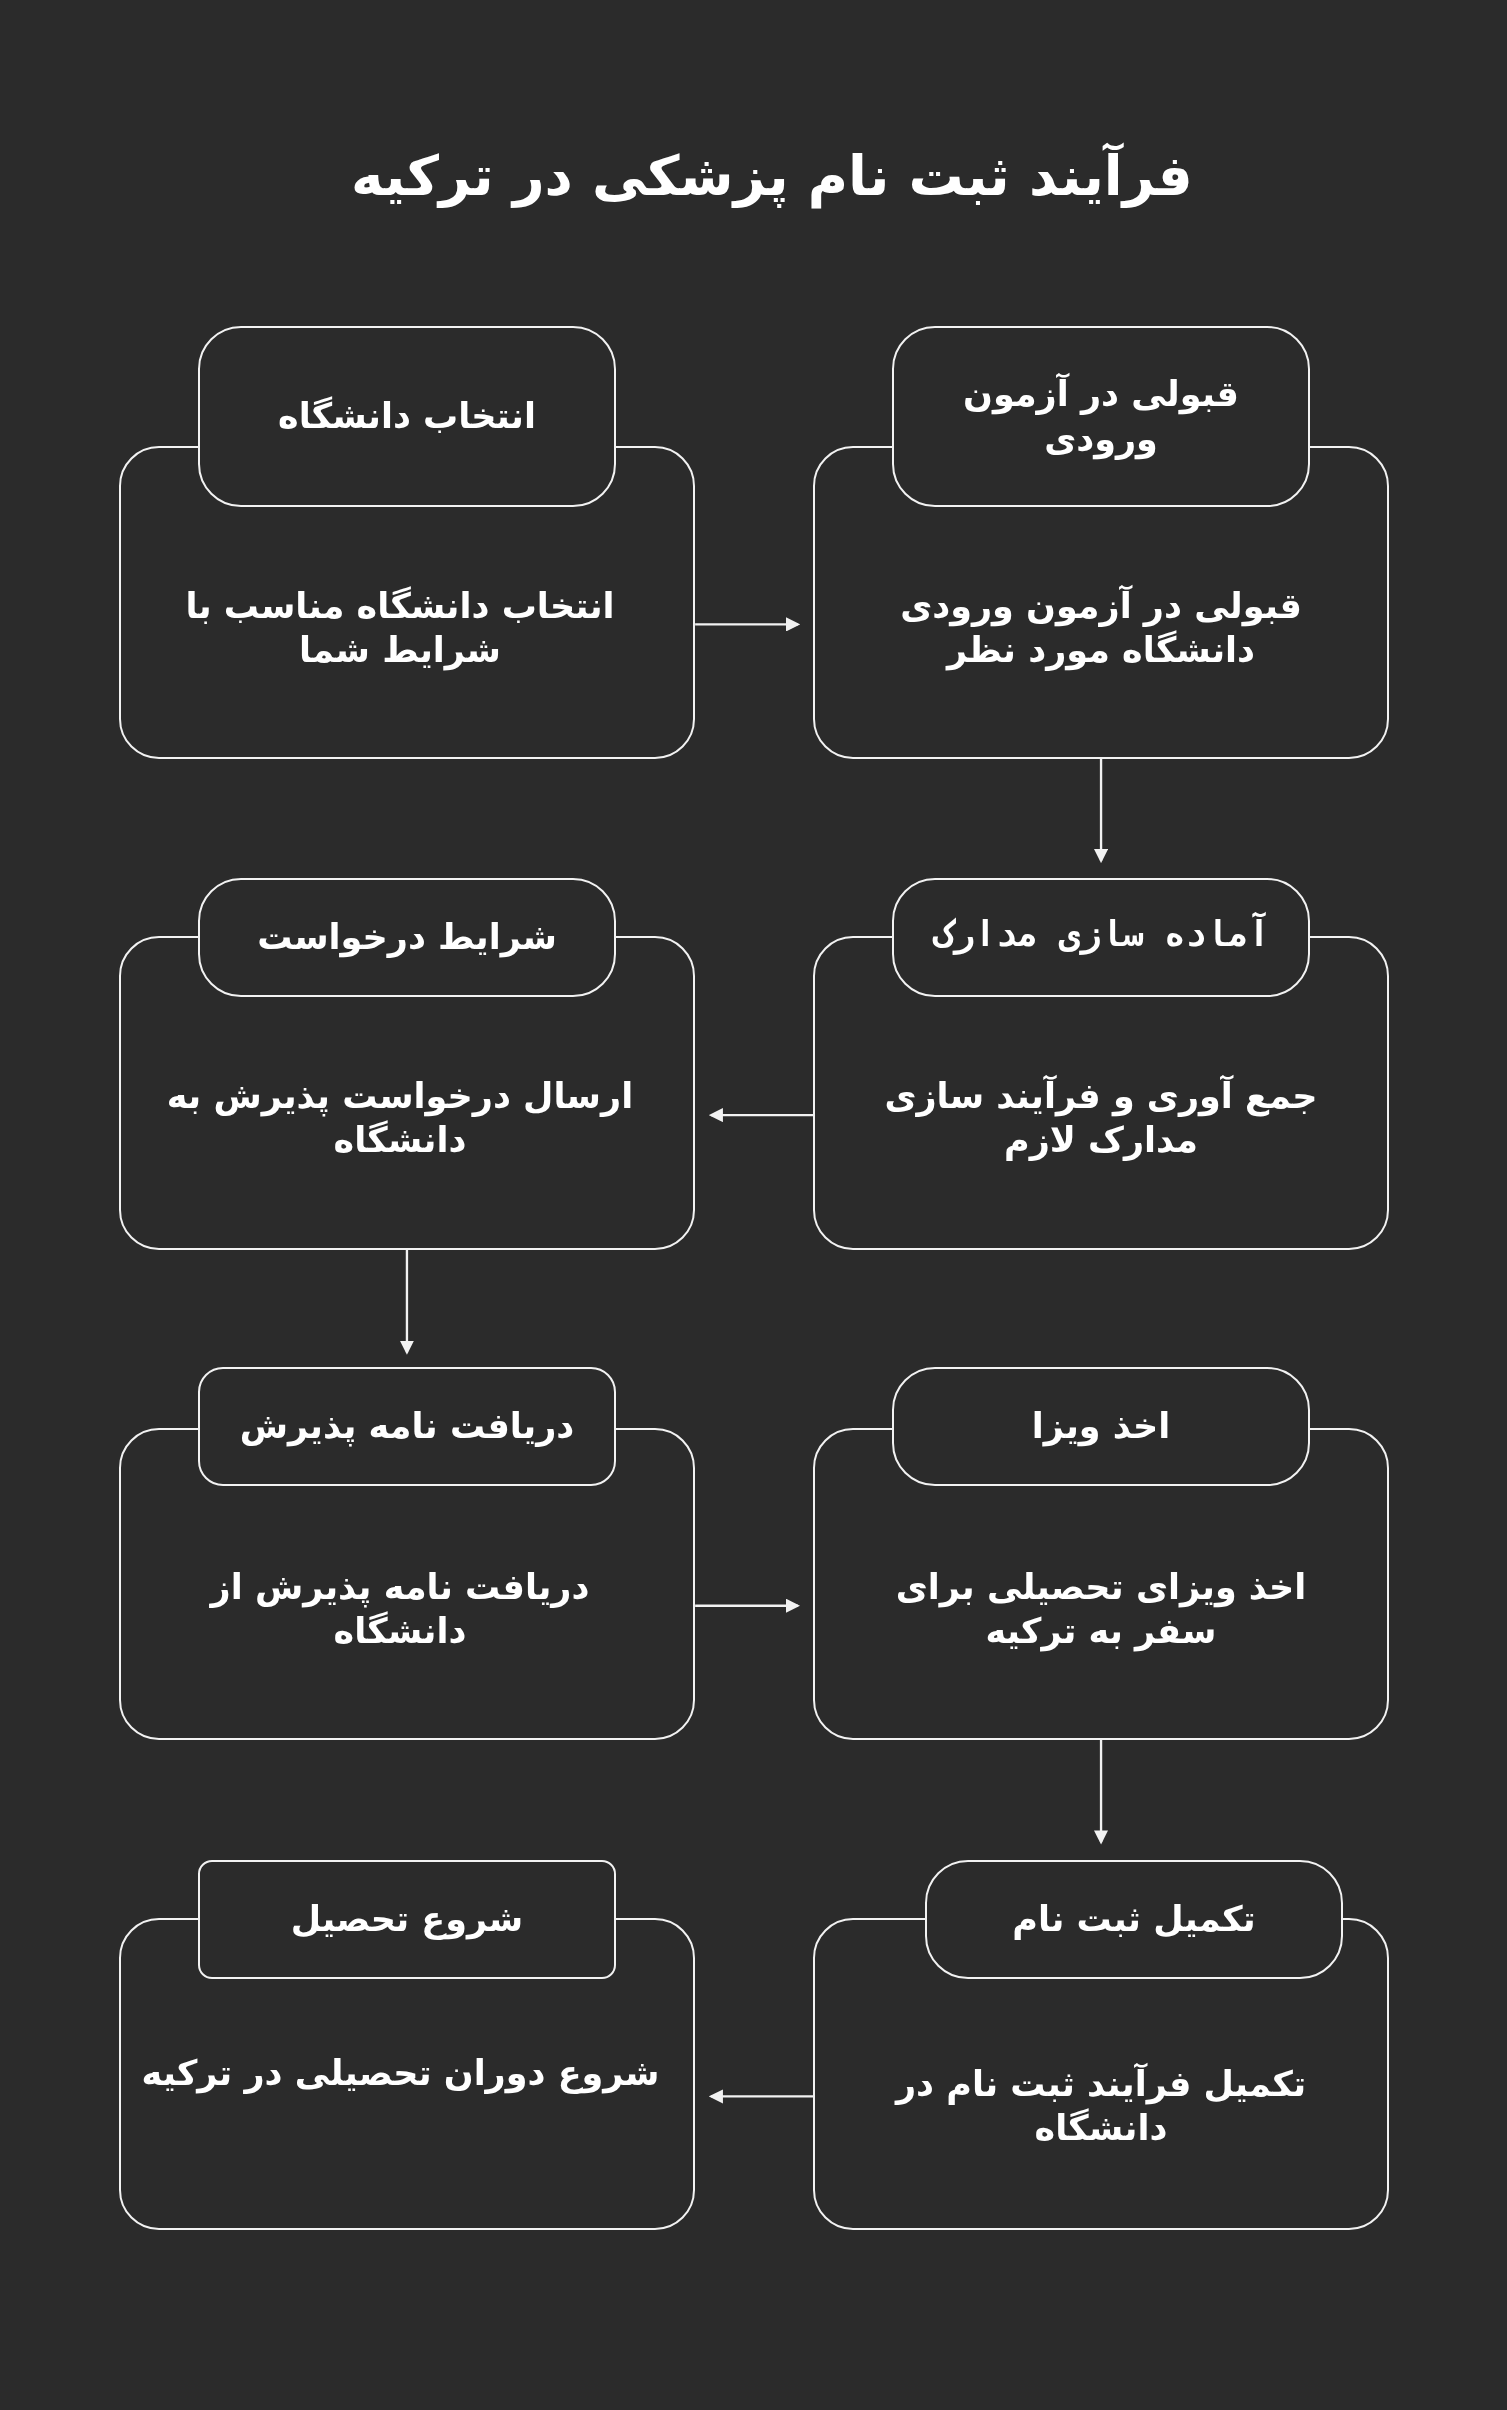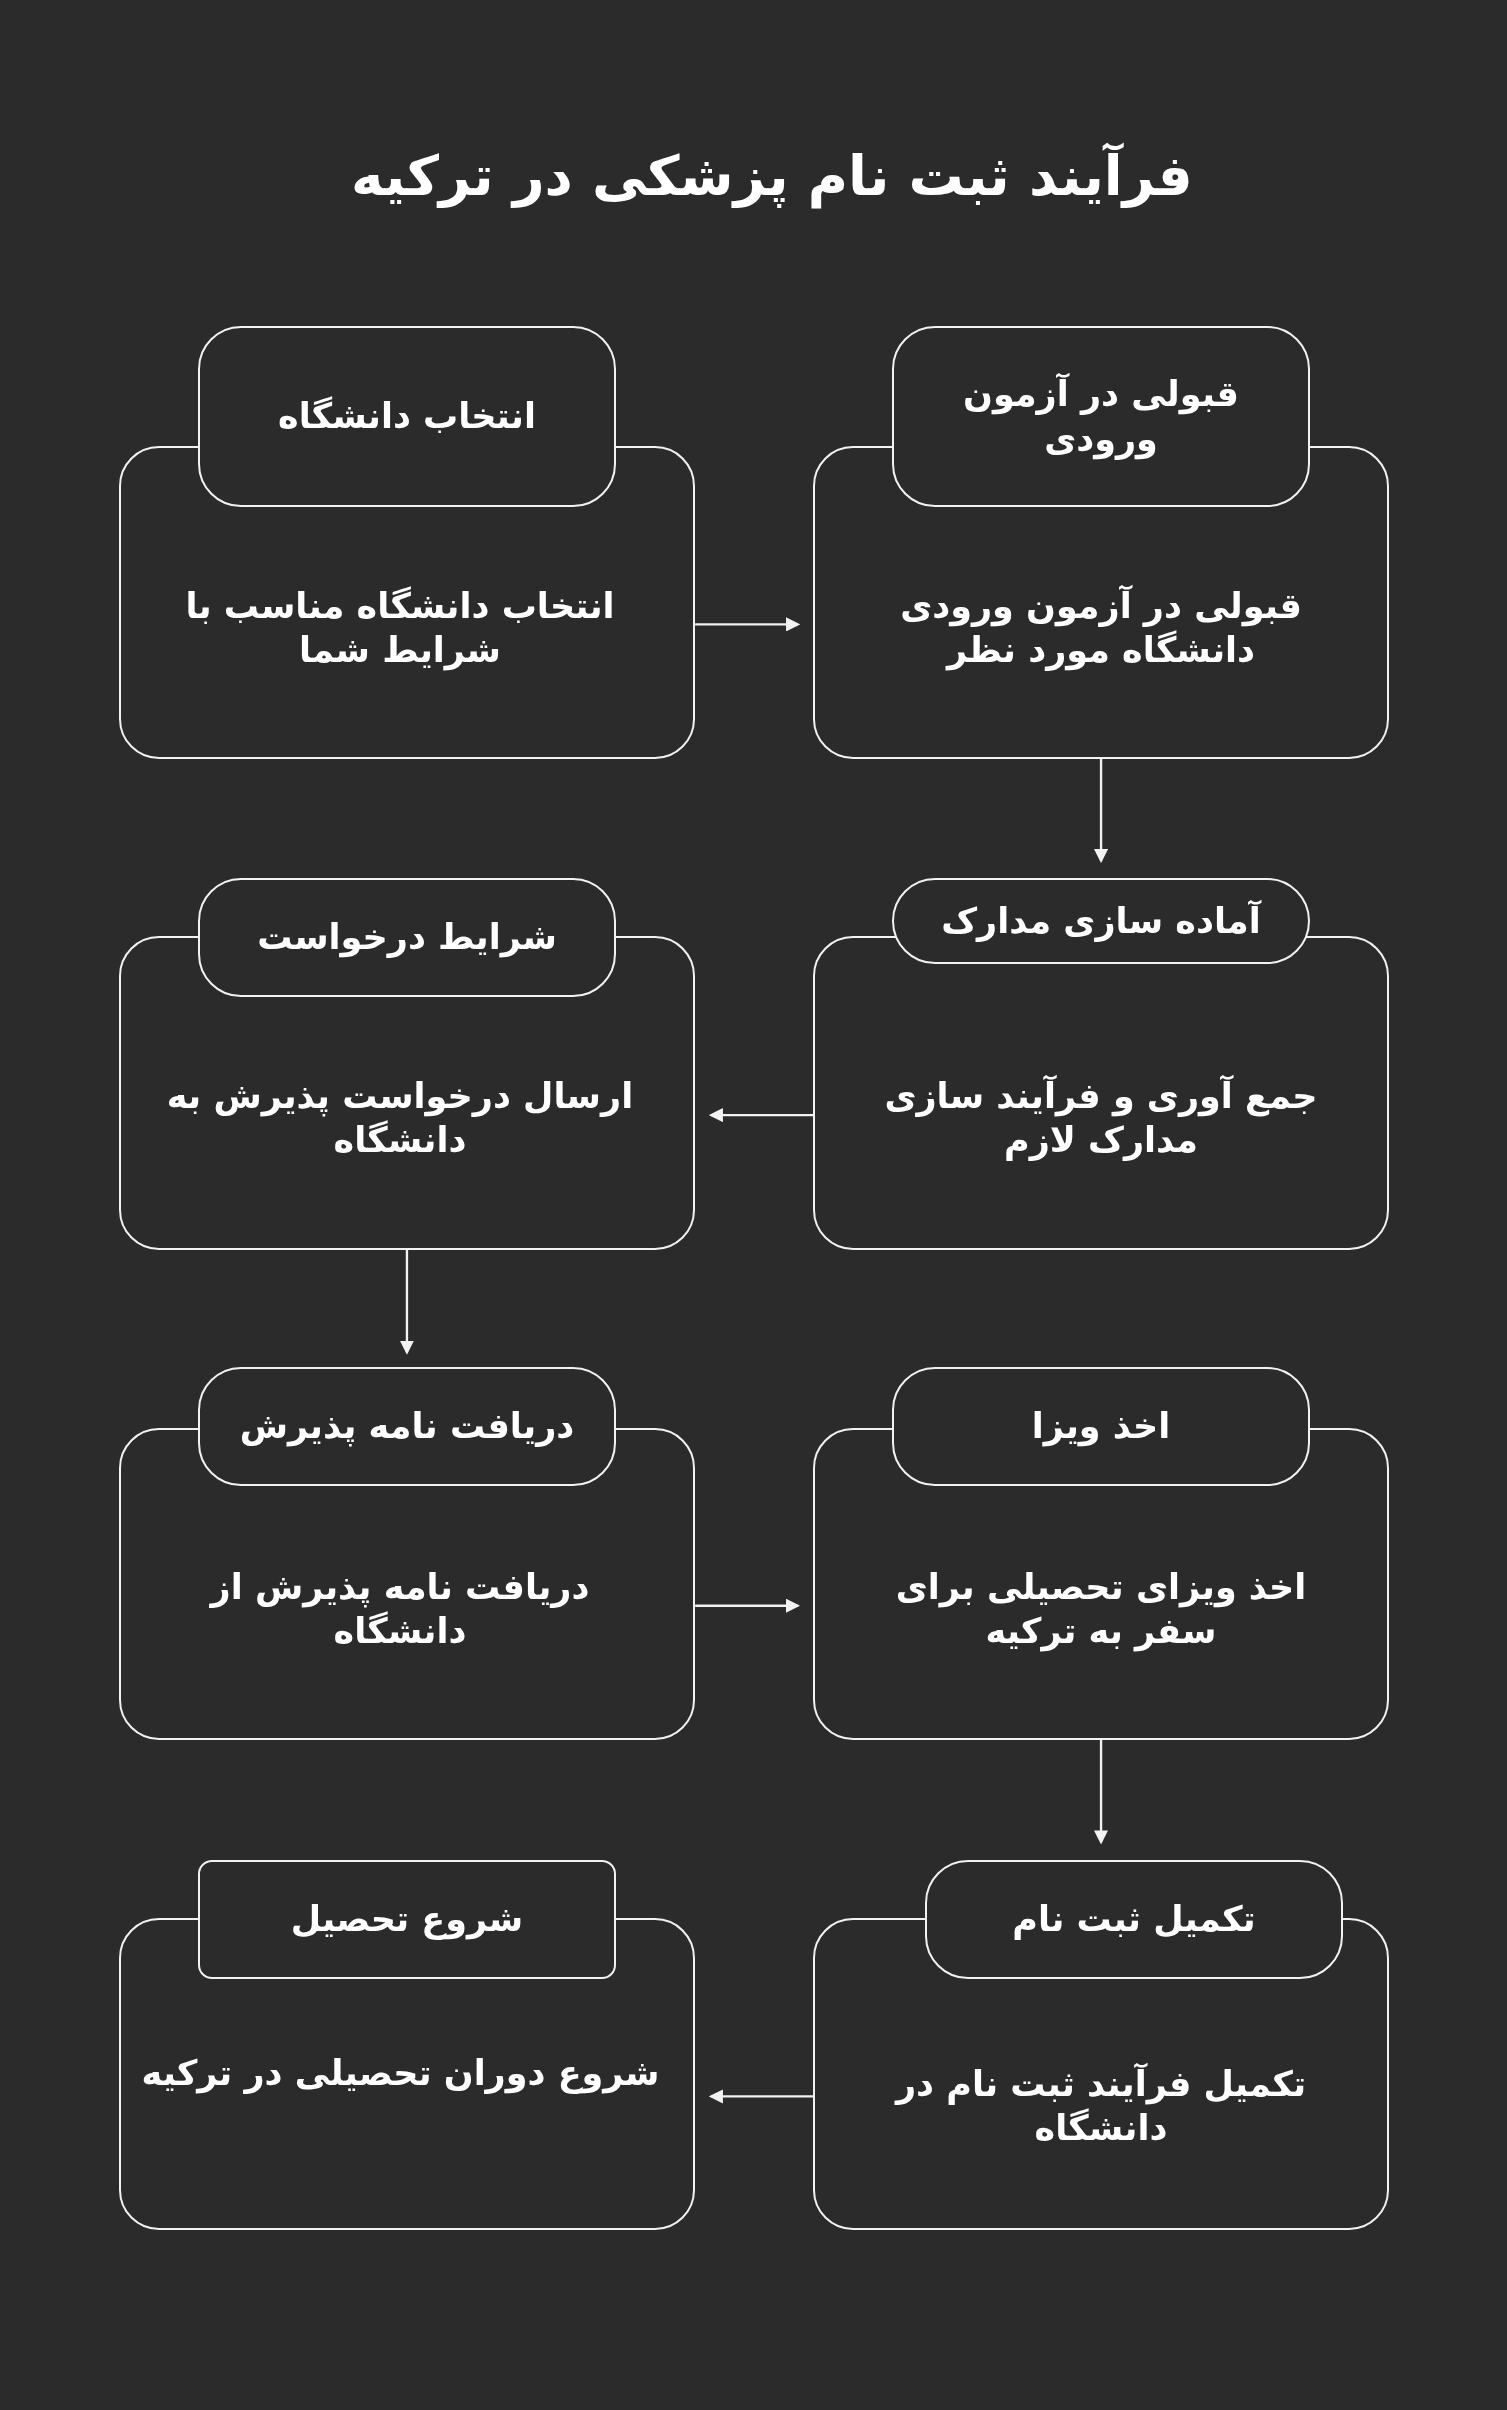--- a/index.html
+++ b/index.html
@@ -70,33 +70,33 @@
 </div>
 <div class="body-text" style="left:856px; top:584px;">قبولی در آزمون ورودی دانشگاه مورد نظر</div>
 
 <div class="outer" style="left:119px; top:446px; height:313px;"></div>
 <div class="inner" style="left:198px; top:326px; height:181px;">
   <span>انتخاب دانشگاه</span>
 </div>
 <div class="body-text" style="left:155px; top:584px;">انتخاب دانشگاه مناسب با شرایط شما</div>
 
 <div class="outer" style="left:813px; top:936px; height:314px;"></div>
-<div class="inner" style="left:892px; top:878px; height:86px;">
+<div class="inner" style="left:892px; top:878px; height:119px;font-family:Liberation Mono, monospace;">
   <span>آماده سازی مدارک</span>
 </div>
 <div class="body-text" style="left:856px; top:1074px;">جمع آوری و فرآیند سازی مدارک لازم</div>
 
 <div class="outer" style="left:119px; top:936px; height:314px;"></div>
 <div class="inner" style="left:198px; top:878px; height:119px;">
   <span>شرایط درخواست</span>
 </div>
 <div class="body-text" style="left:155px; top:1074px;">ارسال درخواست پذیرش به دانشگاه</div>
 
 <div class="outer" style="left:119px; top:1428px; height:312px;"></div>
-<div class="inner" style="left:198px; top:1367px; height:119px;">
+<div class="inner" style="left:198px; top:1367px; height:119px;border-radius:25px;">
   <span>دریافت نامه پذیرش</span>
 </div>
 <div class="body-text" style="left:155px; top:1565px;">دریافت نامه پذیرش از دانشگاه</div>
 
 <div class="outer" style="left:813px; top:1428px; height:312px;"></div>
 <div class="inner" style="left:892px; top:1367px; height:119px;">
   <span>اخذ ویزا</span>
 </div>
 <div class="body-text" style="left:856px; top:1565px;">اخذ ویزای تحصیلی برای سفر به ترکیه</div>
 

